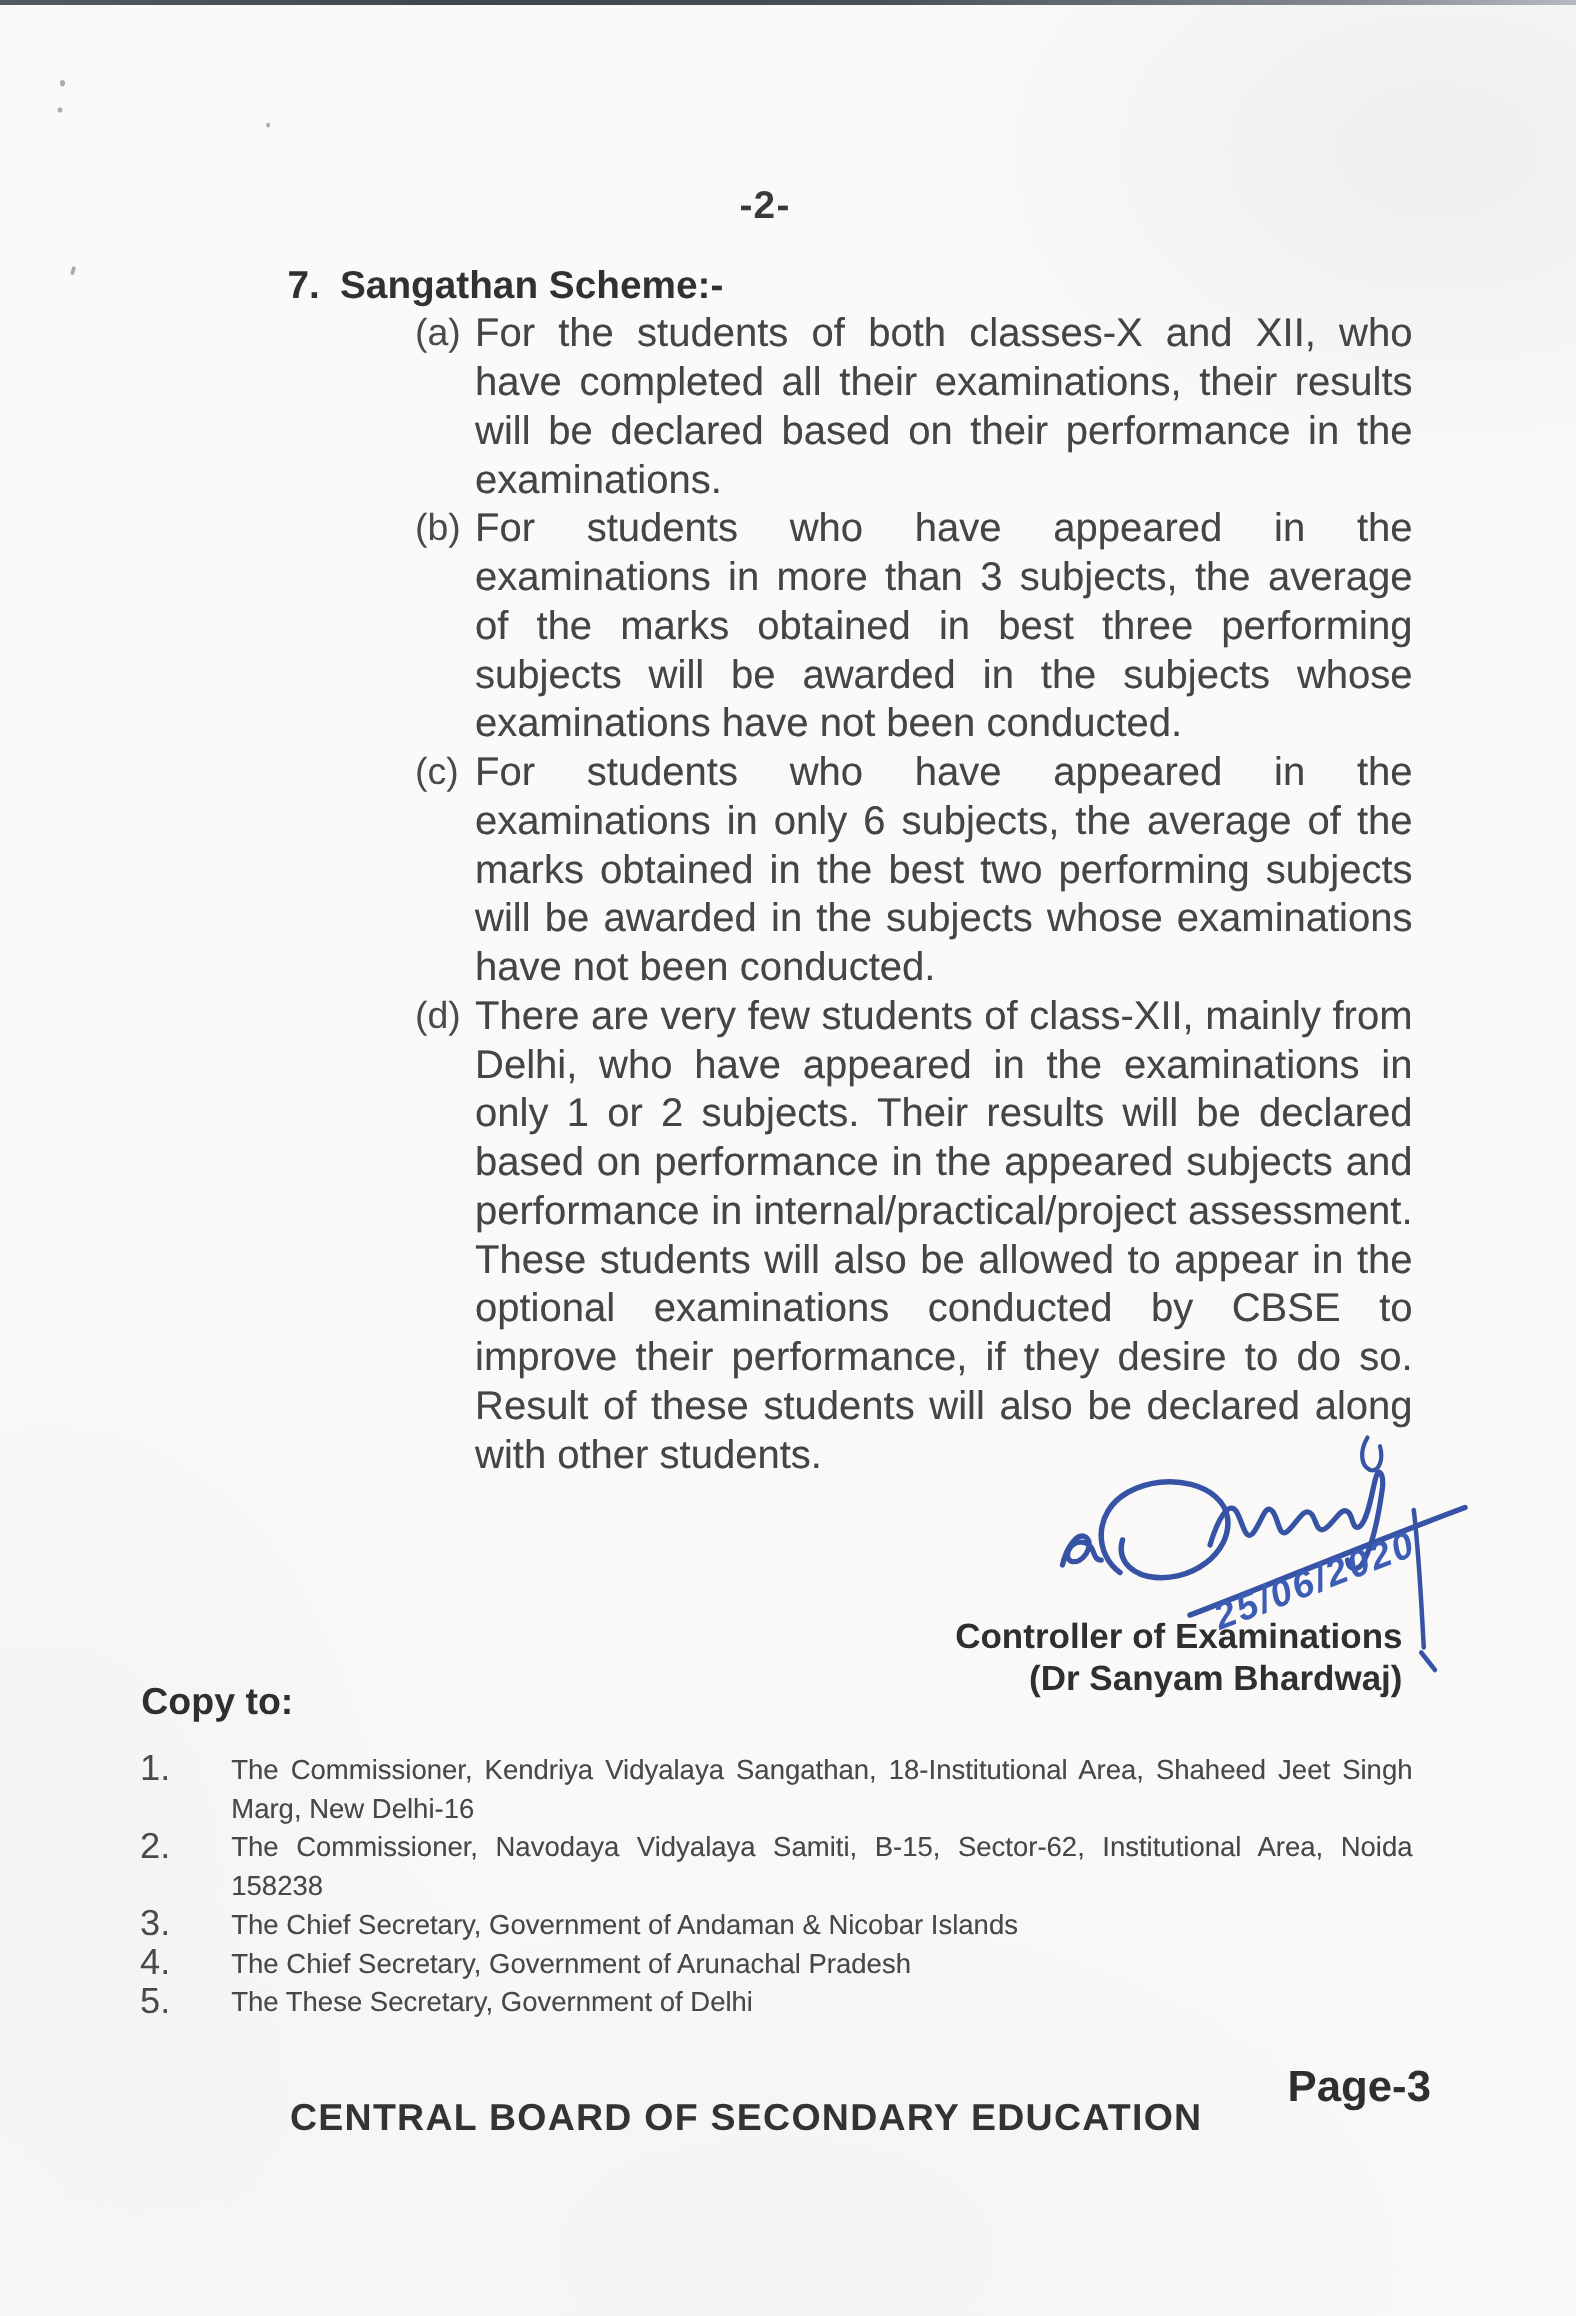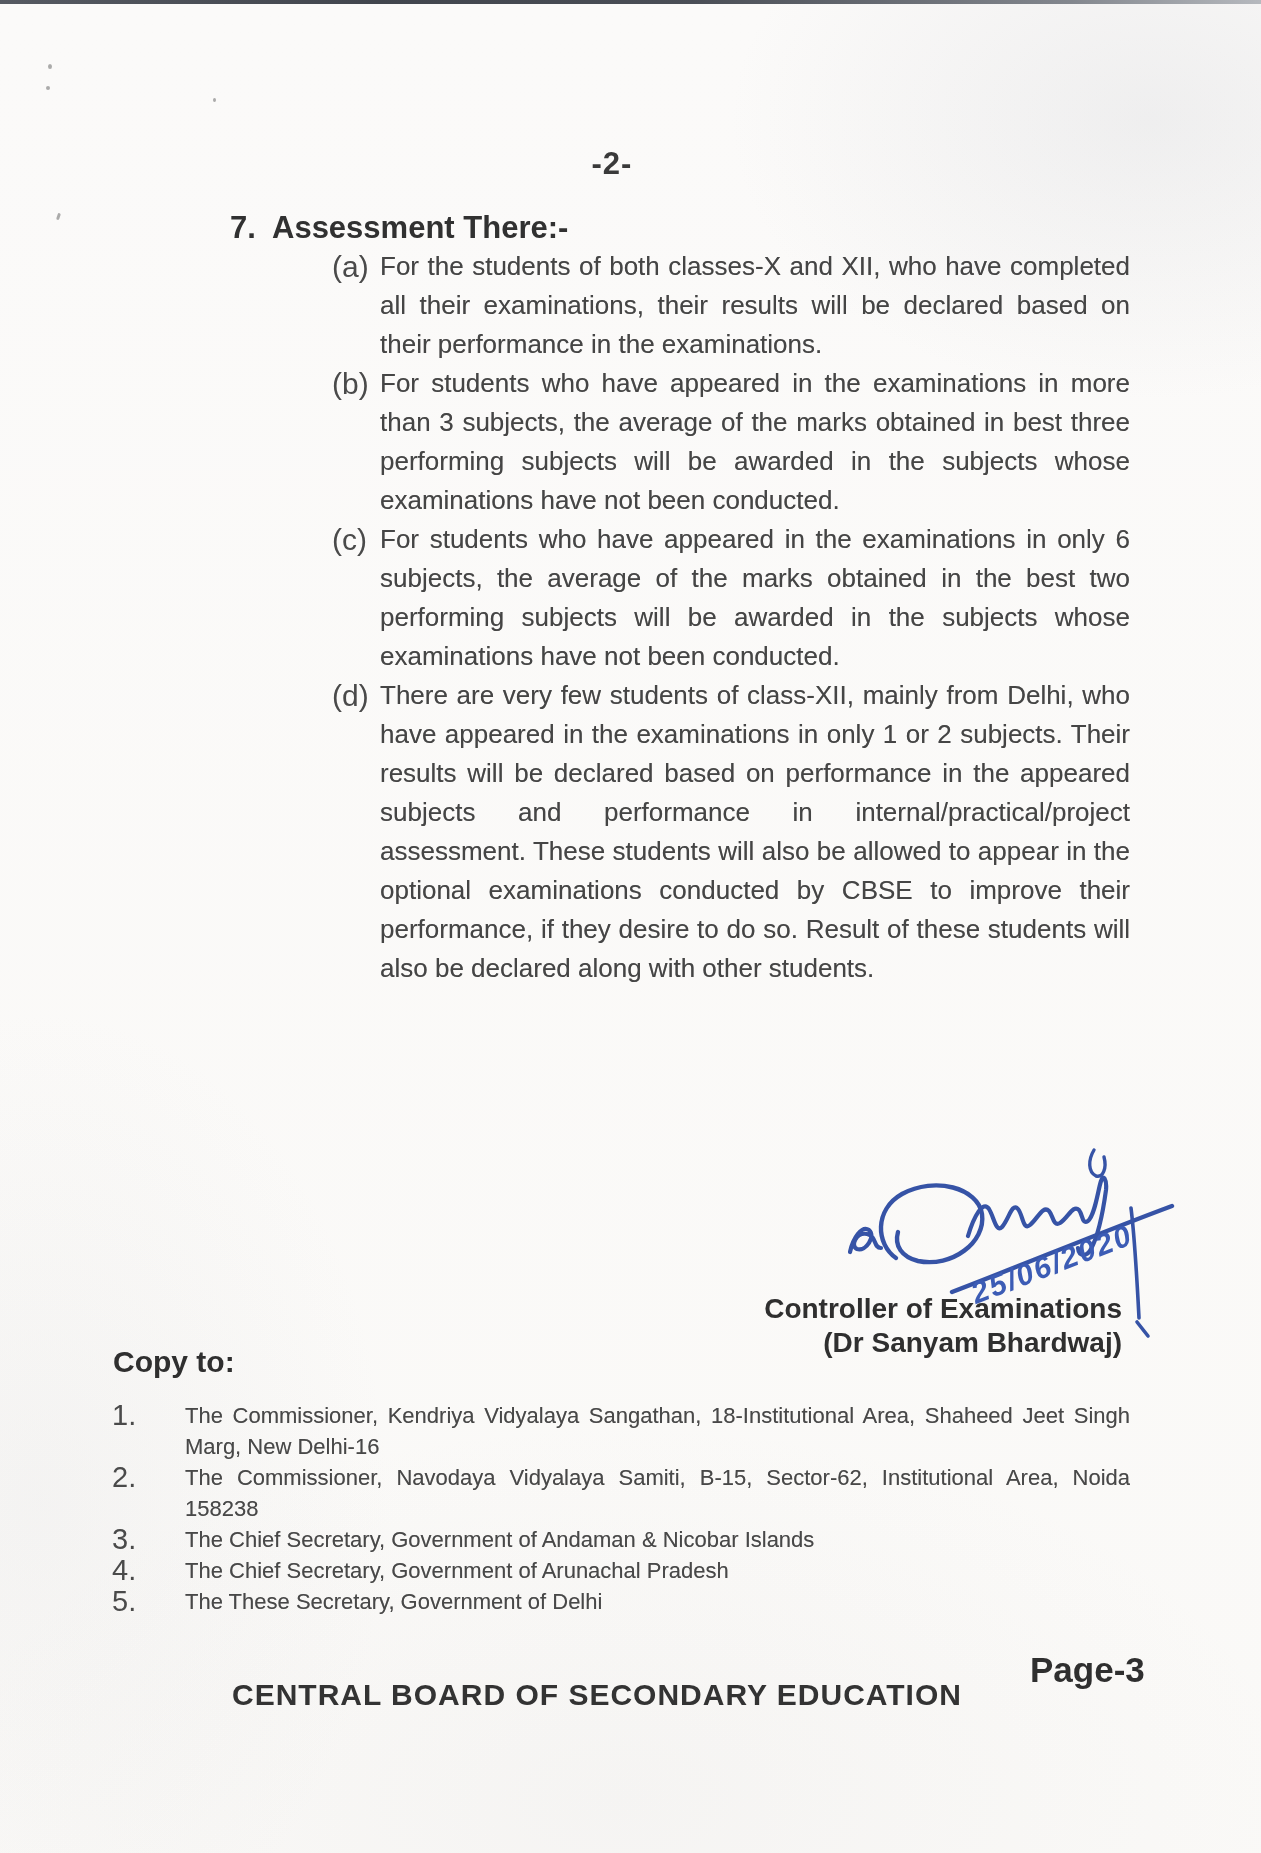--- a/index.html
+++ b/index.html
@@ -27,21 +27,21 @@
     font-size:31px;font-weight:bold;color:#3a3a3a;letter-spacing:1px;
   }
   .section-heading{top:210px;left:230px;font-size:31px;font-weight:bold;color:#313131;}
   .section-heading .num{position:absolute;left:0;top:0;}
   .section-heading .ttl{position:absolute;left:42px;top:0;white-space:nowrap;}
 
   .items{position:absolute;left:332px;top:247px;width:798px;}
   .item{display:flex;align-items:flex-start;}
   .item .marker{flex:0 0 48px;font-size:30px;line-height:39px;color:#4a4a4a;}
   .item .body{
-    flex:0 0 750px;font-size:26px;line-height:39px;
+    flex:0 0 750px;font-size:32px;line-height:39px;
     text-align:justify;color:#454545;
     text-shadow:0 0 .5px rgba(70,70,70,.45);
   }
 
   .signature-wrap{position:absolute;left:840px;top:1140px;width:346px;height:246px;}
   .sig-date{
     font-size:30px;font-style:italic;font-weight:bold;
     letter-spacing:2px;
   }
   .signoff{
@@ -75,21 +75,21 @@
 
   <div class="speck" style="left:48px;top:64px;width:4px;height:5px;"></div>
   <div class="speck" style="left:46px;top:86px;width:4px;height:4px;"></div>
   <div class="speck" style="left:213px;top:98px;width:3px;height:4px;"></div>
   <div class="speck" style="left:57px;top:213px;width:3px;height:7px;transform:rotate(18deg);border-radius:2px;"></div>
 
   <div class="txt page-number-top">-2-</div>
 
   <div class="txt section-heading">
     <span class="num">7.</span>
-    <span class="ttl">Assessment There:-</span>
+    <span class="ttl">Sangathan Scheme:-</span>
   </div>
 
   <div class="items">
     <div class="item">
       <div class="marker">(a)</div>
       <div class="body">For the students of both classes-X and XII, who have completed all their examinations, their results will be declared based on their performance in the examinations.</div>
     </div>
     <div class="item">
       <div class="marker">(b)</div>
       <div class="body">For students who have appeared in the examinations in more than 3 subjects, the average of the marks obtained in best three performing subjects will be awarded in the subjects whose examinations have not been conducted.</div>

